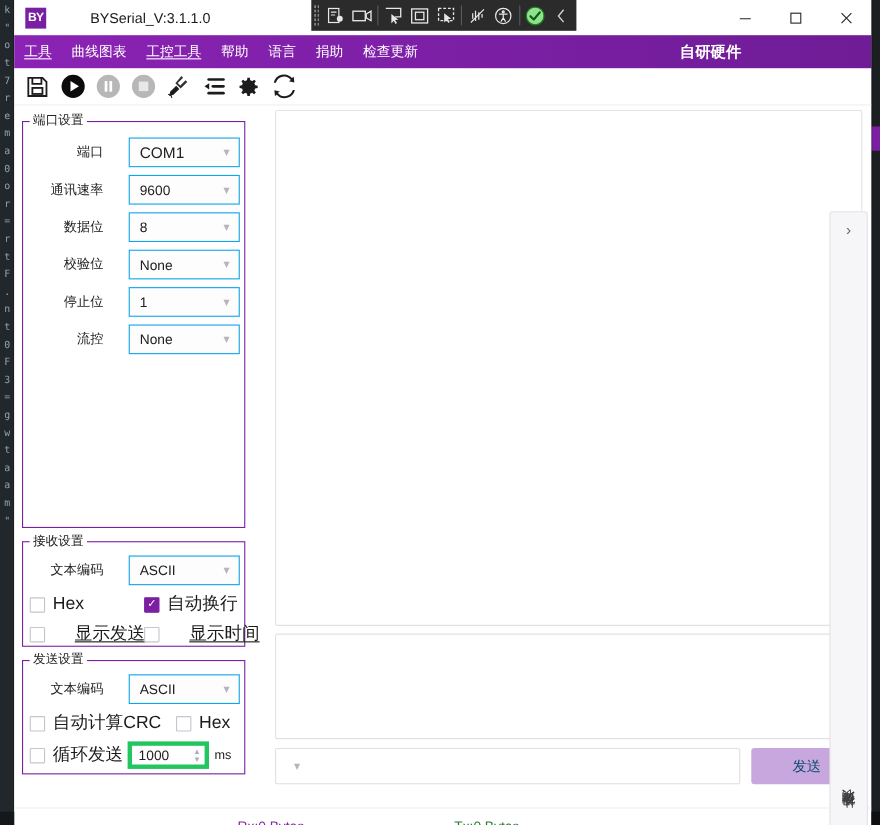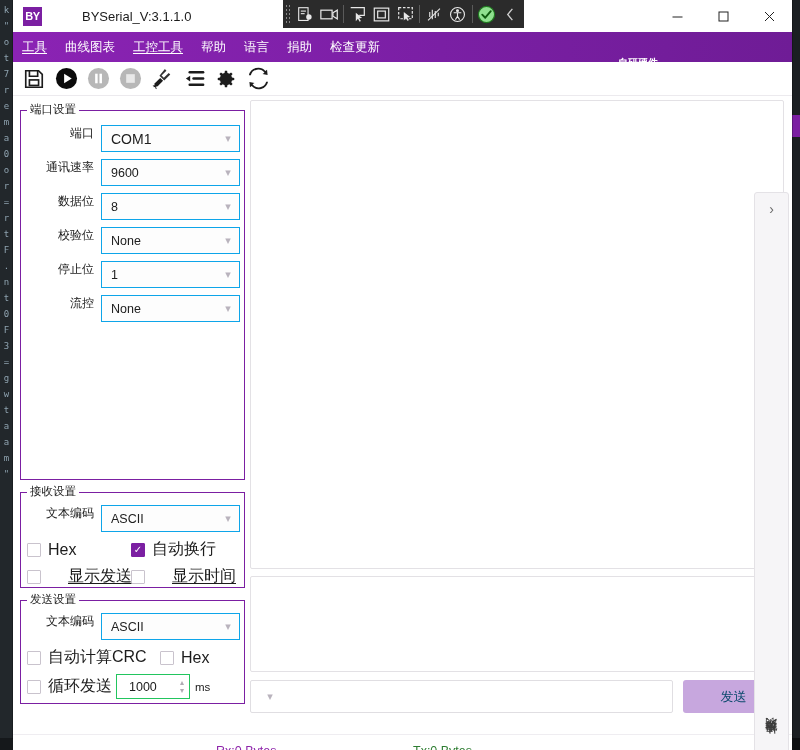--- a/index.html
+++ b/index.html
@@ -93,54 +93,54 @@
   .menubar {
     height: 30px; background: linear-gradient(90deg,#8b23b4 0%, #7a1fa4 55%, #6f1c96 100%);
     display: flex; align-items: center; position: relative;
   }
   .menu-item {
     color: #ffffff; font-size: 12.5px; padding: 0 9px;
     line-height: 30px; white-space: nowrap;
   }
   .menu-item.underline { text-decoration: underline; text-underline-offset: 2px; }
   .brand-label {
-    position: absolute; left: 605px; top: 16px; line-height: 30px;
-    color: #ffffff; font-size: 10px; font-weight: bold;
+    position: absolute; left: 605px; top: 0; line-height: 30px;
+    color: #ffffff; font-size: 14px; font-weight: bold;
   }
 
   
   .toolbar {
     height: 34px; background: #ffffff; display: flex; align-items: center;
     padding-left: 7px; gap: 4px; border-bottom: 1px solid #eceaee;
   }
   .tb-btn {
     width: 28px; height: 28px; display: flex; align-items: center;
     justify-content: center; border-radius: 2px;
   }
 
   
   .body-area { position: relative; height: 638px; background: #ffffff; }
 
   
   .left-col {
-    position: absolute; left: 7px; top: 4px; width: 225px; height: 626px;
+    position: absolute; left: 7px; top: 4px; width: 203px; height: 626px;
   }
   .group {
     border: 1px solid #7b1fa2; background: #fff; position: relative;
   }
   .group-title {
     position: absolute; top: -9px; left: 6px; background: #fff;
     padding: 0 3px; font-size: 11.5px; color: #222;
   }
   .grp-port { height: 370px; margin-top: 10px; padding-top: 14px; }
   .grp-recv { height: 96px; margin-top: 12px; padding-top: 12px; }
   .grp-send { height: 104px; margin-top: 12px; padding-top: 12px; }
 
   .field-row {
-    display: flex; align-items: flex-start; height: 27px; margin: 0 4px 7px 4px;
+    display: flex; align-items: center; height: 27px; margin: 0 4px 7px 4px; gap: 16px;
   }
   .field-label {
     width: 76px; text-align: right; padding-right: 7px;
     font-size: 12px; color: #1b1b1b;
   }
   .combo {
     flex: 1; height: 27px; border: 1px solid #0ea5e9; background: #fdfdfd;
     display: flex; align-items: center; padding-left: 9px;
     font-size: 12.5px; color: #202020; position: relative;
   }
@@ -157,22 +157,22 @@
     margin-right: 7px; flex: none; border-radius: 1px;
   }
   .chk.on {
     background: #7b1fa2; border-color: #7b1fa2; color: #fff;
     font-size: 10px; line-height: 12px; text-align: center;
   }
   .chk-label { font-size: 16px; color: #1b1b1b; white-space: nowrap; }
   .chk-label.ul { text-decoration: underline; text-underline-offset: 2px; margin-left: 20px; }
 
   .spin {
-    width: 74px; height: 25px; border: 1px solid #22c55e; background: #fff;
-    display: flex; align-items: center; padding-left: 12px;
+    width: 74px; height: 25px; border: 4px solid #22c55e; background: #fff;
+    display: flex; align-items: center; padding-left: 6px;
     font-size: 12.5px; color: #202020; margin-left: 4px; justify-content: center;
   }
   .spin .val { flex: 1; }
   .spin-arrows {
     width: 14px; font-size: 8px; line-height: 8px; color: #b0aab4;
     text-align: center;
   }
   .unit { font-size: 11.5px; color: #1b1b1b; margin-left: 5px; }
 
   

